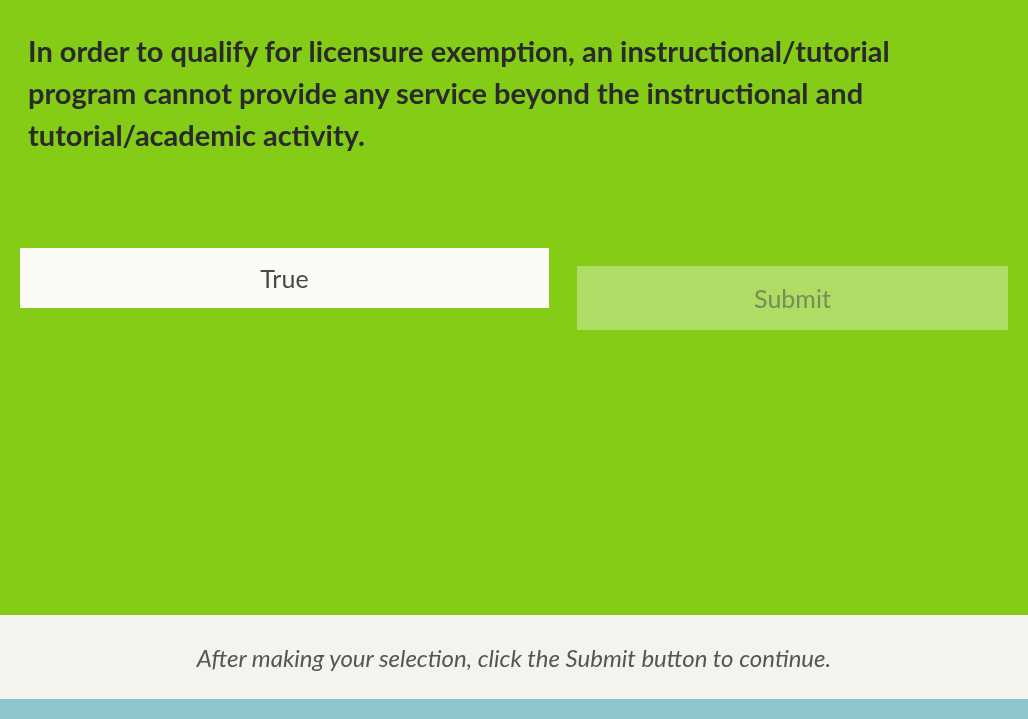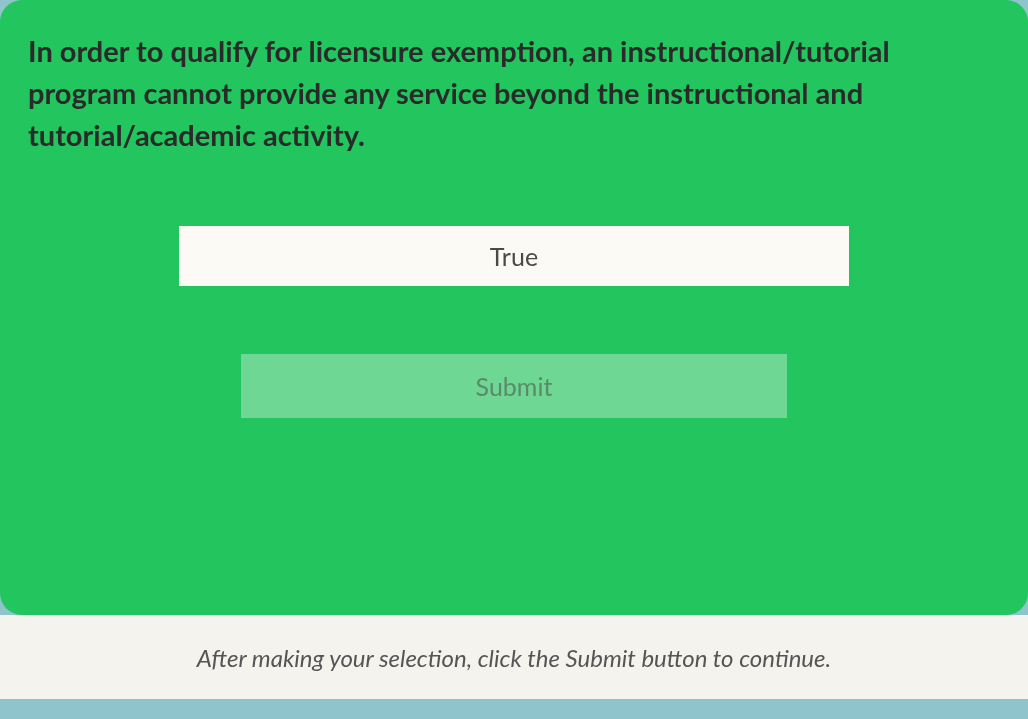--- a/index.html
+++ b/index.html
@@ -8,38 +8,37 @@
       box-sizing: border-box;
     }
     body {
       font-family: 'Segoe UI', 'Lato', -apple-system, BlinkMacSystemFont, sans-serif;
       width: 1028px;
       height: 719px;
       overflow: hidden;
       background: #8fc4cc;
     }
     .quiz-container {
-      background: #22c55e;
+      background: #84cc16;
       width: 100%;
       height: 615px;
       padding: 30px 20px 40px 20px;
       position: relative;
-      border-radius: 22px;
     }
     .question-text {
       color: #2a2a2a;
       font-size: 29px;
       font-weight: 700;
       line-height: 1.45;
       margin-bottom: 70px;
       padding: 0 8px;
     }
     .options-wrapper {
       display: flex;
-      flex-direction: column;
+      flex-direction: row;
       align-items: center;
       gap: 28px;
     }
     .option-button {
       width: 670px;
       background: #fcfaf5;
       border: none;
       padding: 15px 0;
       font-size: 25px;
       color: #4a4a4a;

